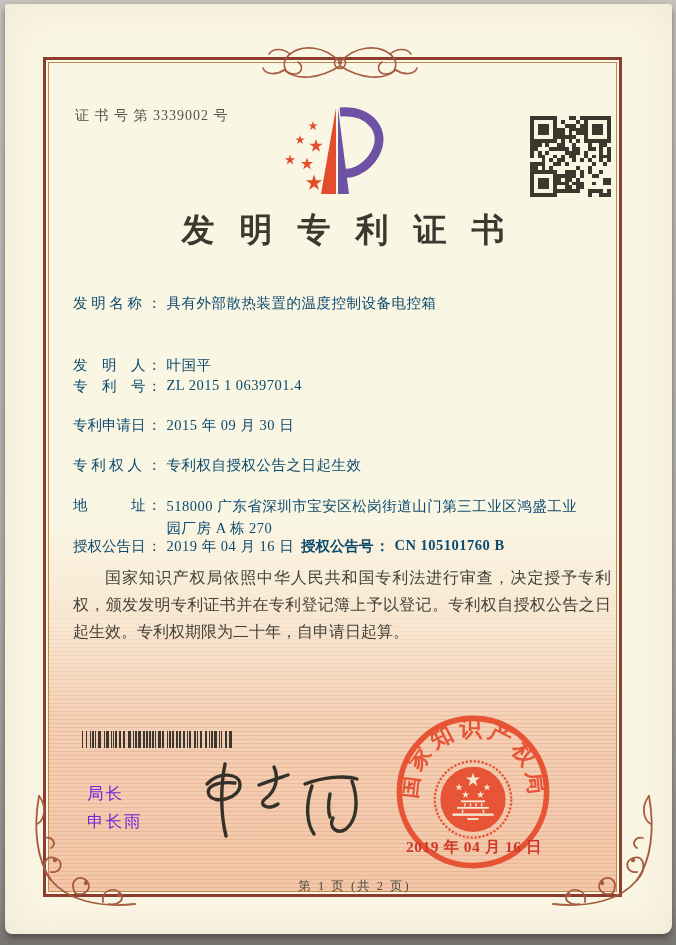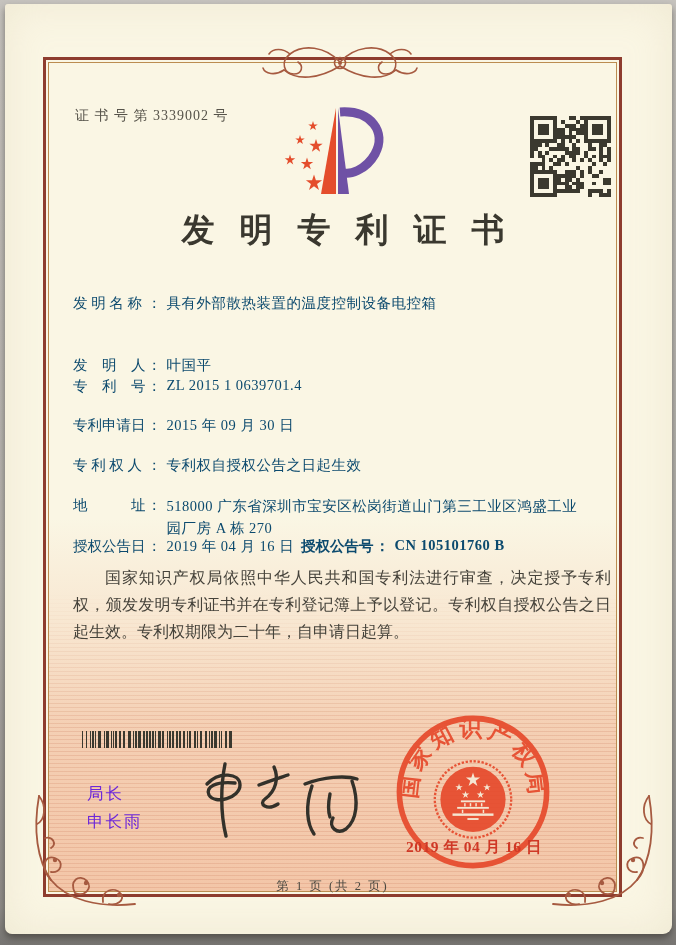--- a/index.html
+++ b/index.html
@@ -53,21 +53,21 @@
   .val-addr{white-space:normal;width:416px;line-height:21.5px;}
   .pair2{position:absolute;left:228px;top:0;white-space:nowrap;font-weight:bold;}
   .paras{left:68px;top:560px;width:538px;font-size:16px;line-height:27px;
          color:#45423a;text-align:justify;}
   .paras p{margin:0;text-indent:2em;}
   .barcode{left:77px;top:727px;}
   .director{left:82px;font-size:16.5px;color:#6d28d9;letter-spacing:2px;}
   .signature{left:190px;top:750px;}
   .seal{left:386px;top:706px;}
   .seal-date{left:401px;top:833px;font-size:15.5px;color:#cf3826;letter-spacing:.5px;font-weight:600;}
-  .page-info{left:38px;width:579px;top:874px;text-align:center;font-size:12.5px;color:#4a4840;letter-spacing:2px;}
+  .page-info{left:38px;width:579px;top:874px;text-align:center;font-size:12.5px;color:#4a4840;letter-spacing:2px;padding-left:22px;}
   .back-note{left:38px;width:579px;top:912px;text-align:center;font-size:13.5px;color:#45423a;letter-spacing:3px;}
   .seal-ring-text{font-size:24px;font-weight:bold;letter-spacing:5px;
                   font-family:"Liberation Serif","DejaVu Serif",serif;}
   svg{display:block;}
 </style>
 </head>
 <body>
 
 <div class="paper">
 

